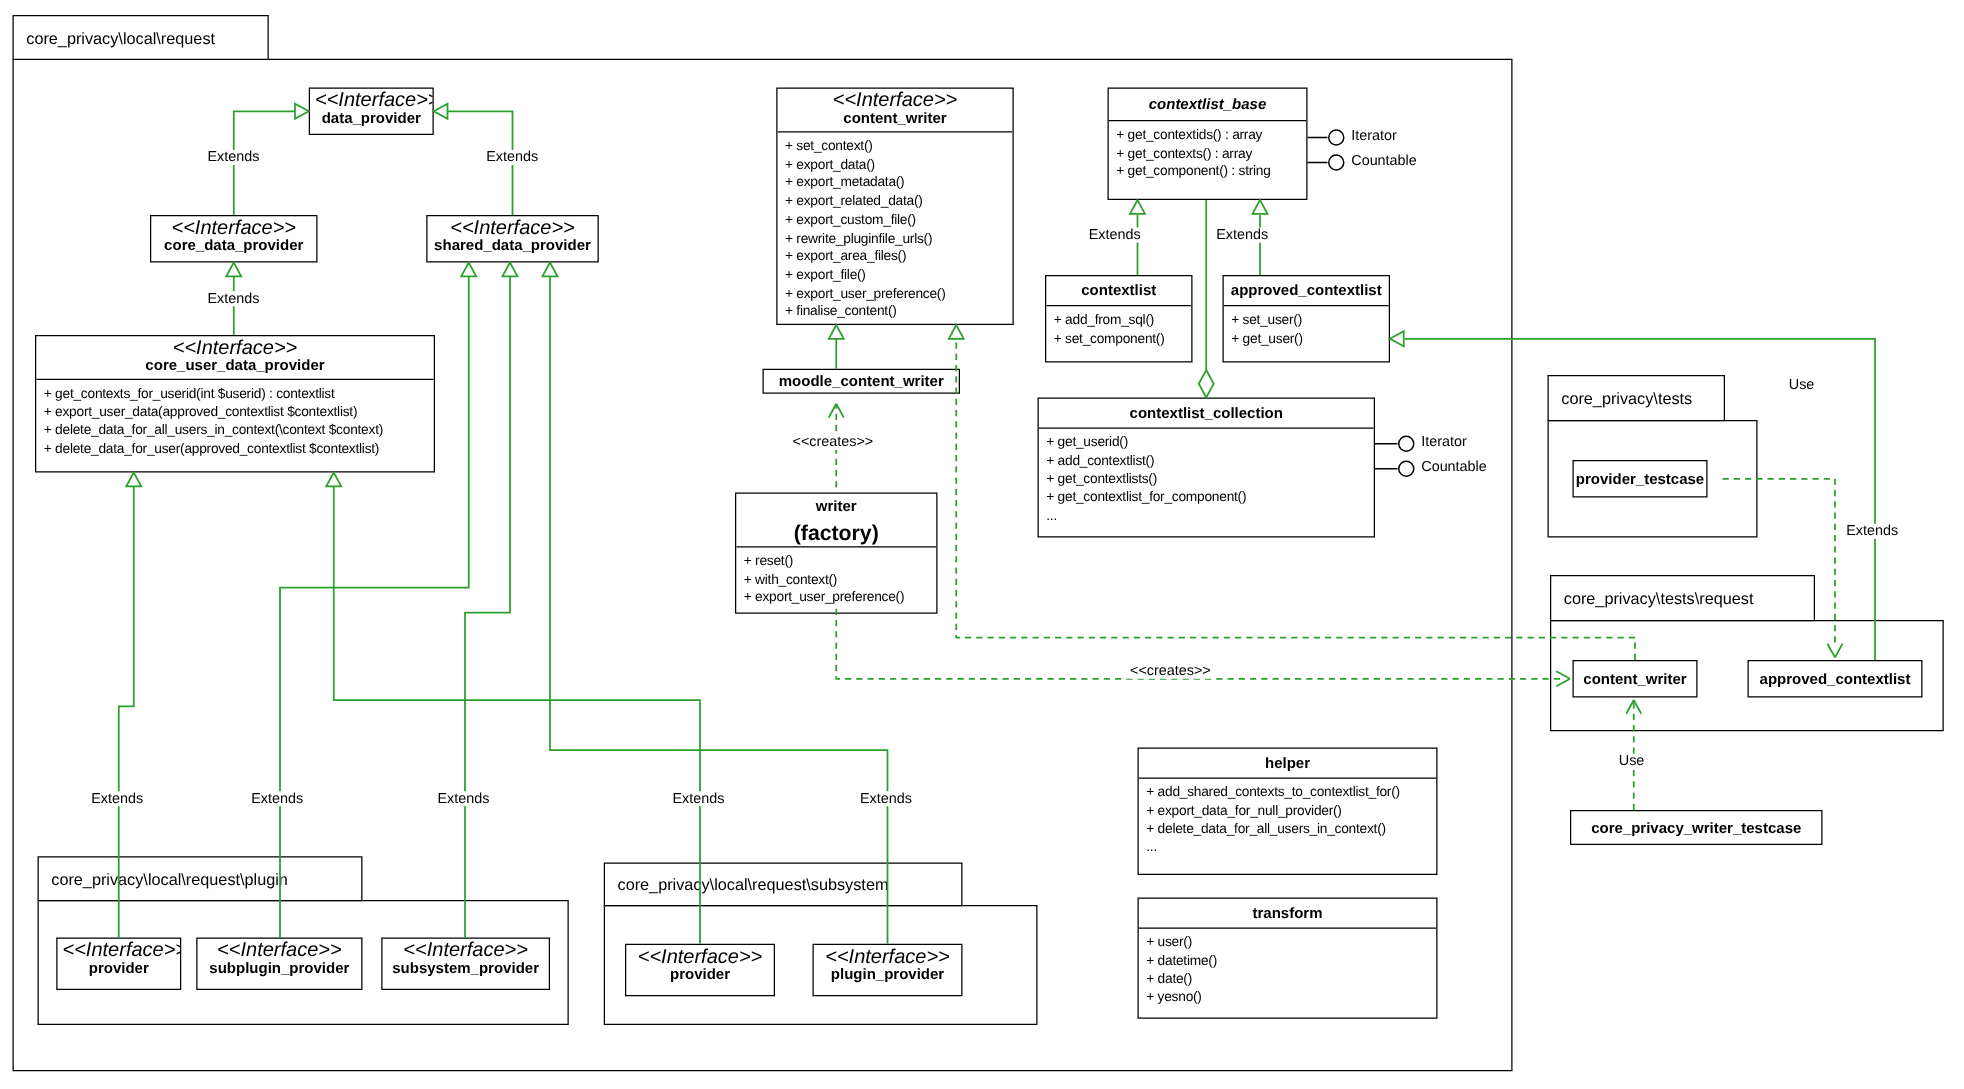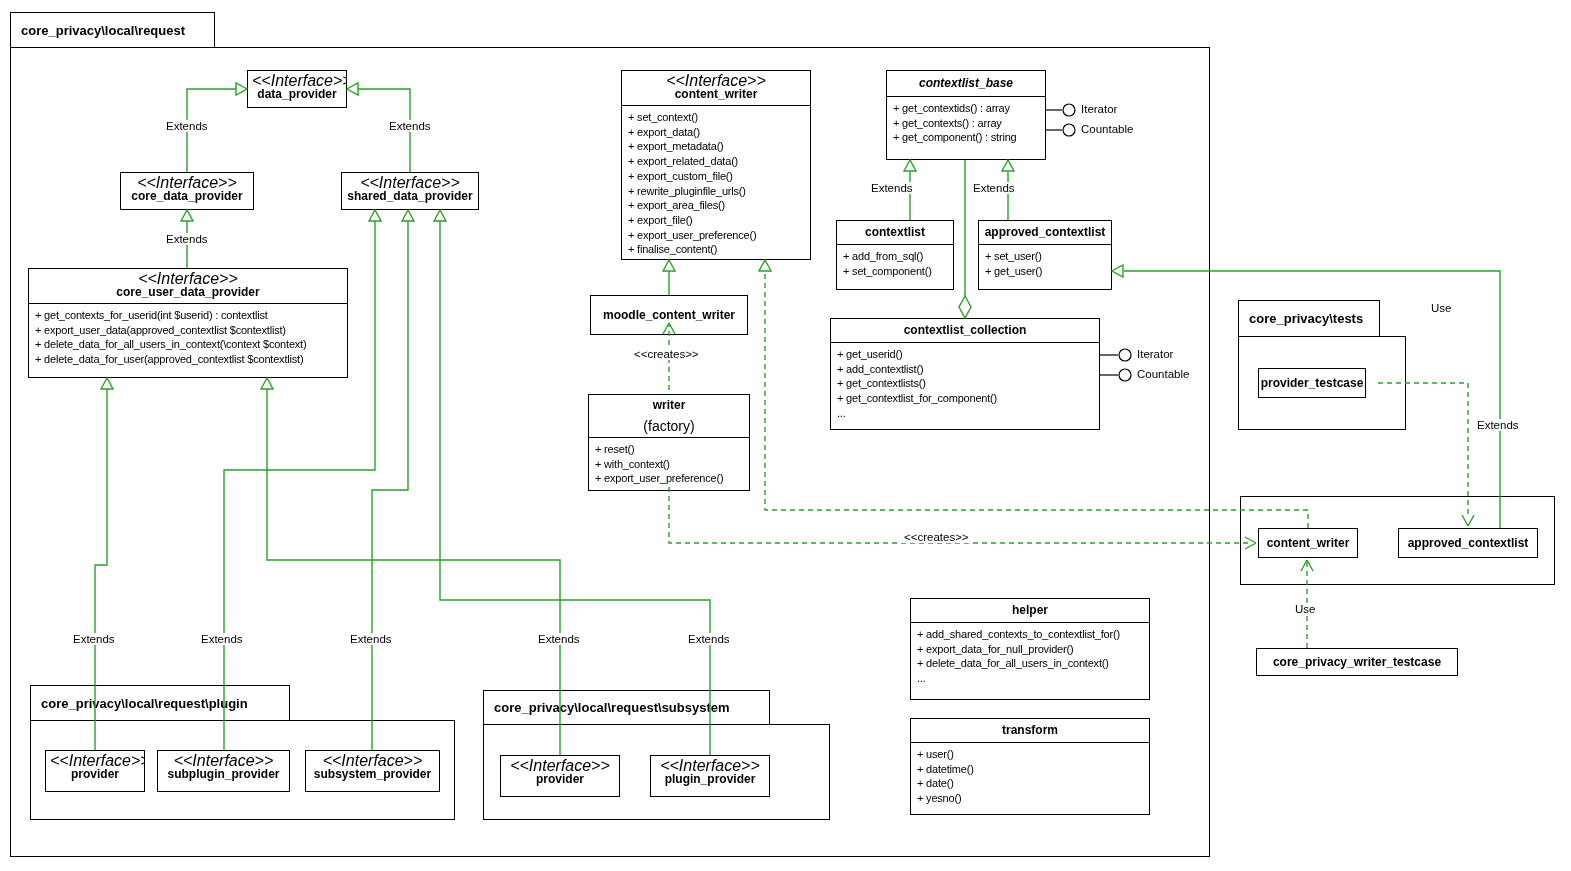--- a/index.html
+++ b/index.html
@@ -1,27 +1,27 @@
 <!DOCTYPE html>
 <html><head>
 <meta charset="utf-8">
 <style>
   html,body { margin:0; padding:0; background:#fff; font-family:"Liberation Sans", sans-serif; }
   .canvas { position:relative; width:1571px; height:871px; background:#fff; overflow:hidden; }
 
   .pkgbody { position:absolute; background:#fff; border:1.5px solid #000; box-sizing:border-box; z-index:1; }
   .pkgtitle { position:absolute; background:#fff; border:1.5px solid #000; box-sizing:border-box; z-index:2;
-              display:flex; align-items:center; padding:0 10px; font-weight:bold; font-size:13px; color:#000; }
+              display:flex; align-items:center; padding:0 10px; font-weight:normal; font-size:13px; color:#000; }
 
   .box { position:absolute; background:#fff; border:1.5px solid #000; box-sizing:border-box; z-index:3; overflow:hidden; }
   .hdr { padding:3px 4px; text-align:center; }
   .stereo { font-style:italic; font-size:16px; line-height:13px; color:#000; }
   .cname  { font-weight:bold; font-size:12px; line-height:15px; color:#000; }
   .cname.italic { font-style:italic; }
-  .subtitle { font-size:14px; line-height:15px; padding-top:6px; color:#000; }
+  .subtitle { font-size:17px; line-height:15px; padding-top:6px; color:#000;font-weight:bold; }
   .methods { border-top:1.5px solid #000; padding:4px 6px; font-size:11px; letter-spacing:-0.2px;
              line-height:14.7px; white-space:pre-line; text-align:left; color:#000; }
   .vcenter { display:flex; align-items:center; justify-content:center; height:100%; padding:0 4px; text-align:center; }
 
   svg.wires { position:absolute; left:0; top:0; z-index:4; pointer-events:none; }
   .g    { stroke:#2aa02a; fill:none; stroke-width:1.4px; }
   .d    { stroke-dasharray:5 4; }
   .tri  { fill:#fff; stroke:#2aa02a; stroke-width:1.4px; }
   .k    { stroke:#000; fill:none; stroke-width:1.2px; }
   .lolli{ fill:#fff; stroke:#000; stroke-width:1.2px; }
@@ -47,20 +47,23 @@
   <div class="pkgtitle" style="left:483px;top:690px;width:287px;height:35px">
     <span>core_privacy\local\request\subsystem</span>
   </div>
 
   <div class="pkgbody" style="left:1238px;top:336px;width:168px;height:94px"></div>
   <div class="pkgtitle" style="left:1238px;top:300px;width:142px;height:37px">
     <span>core_privacy\tests</span>
   </div>
 
   <div class="pkgbody" style="left:1240px;top:496px;width:315px;height:89px"></div>
+  <div class="pkgtitle" style="left:1240px;top:460px;width:212px;height:37px">
+    <span>core_privacy\tests\request</span>
+  </div>
 
   <div class="box" style="left:247px;top:70px;width:100px;height:38px">
     <div class="hdr">
       <div class="stereo">&lt;&lt;Interface&gt;&gt;</div>
       <div class="cname">data_provider</div>
     </div>
   </div>
 
   <div class="box" style="left:120px;top:172px;width:134px;height:38px">
     <div class="hdr">
@@ -122,21 +125,21 @@
   </div>
 
   <div class="box" style="left:978px;top:220px;width:134px;height:70px">
     <div class="hdr" style="padding:4px 4px">
       <div class="cname">approved_contextlist</div>
     </div>
     <div class="methods">+ set_user()
 + get_user()</div>
   </div>
 
-  <div class="box" style="left:590px;top:295px;width:158px;height:40px">
+  <div class="box" style="left:610px;top:295px;width:158px;height:20px">
     <div class="vcenter">
         <span class="cname">moodle_content_writer</span>
       </div>
   </div>
 
   <div class="box" style="left:588px;top:394px;width:162px;height:97px">
     <div class="hdr">
       <div class="cname">writer</div>
       <div class="subtitle">(factory)</div>
     </div>

